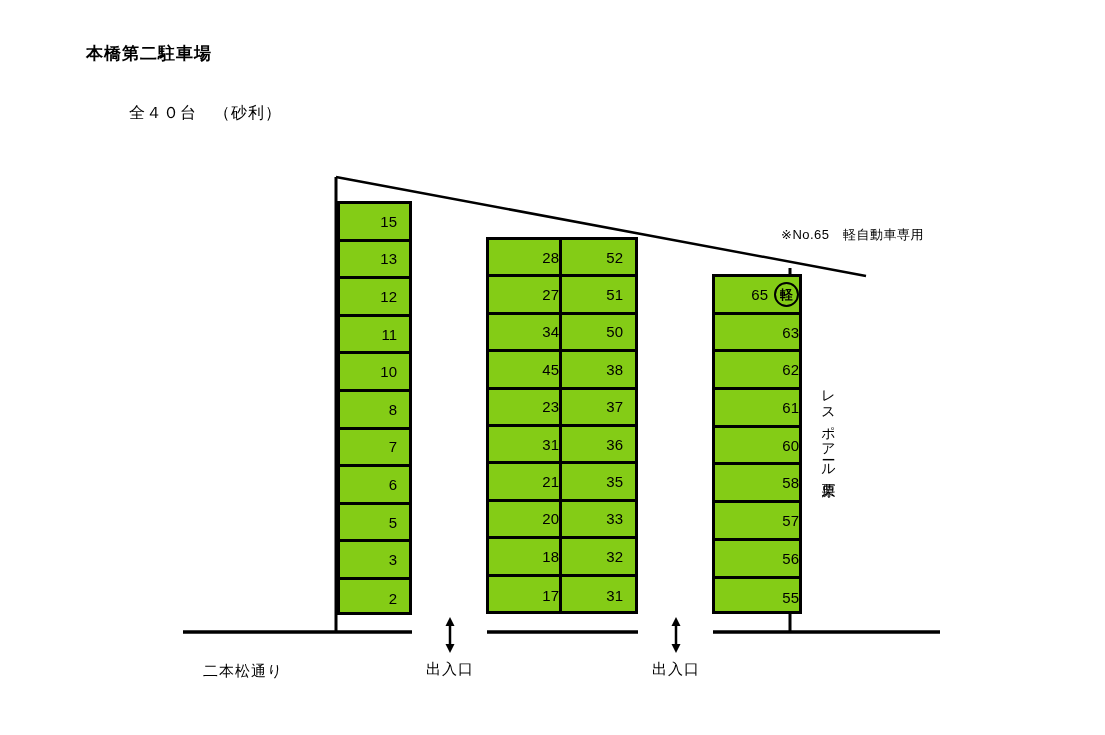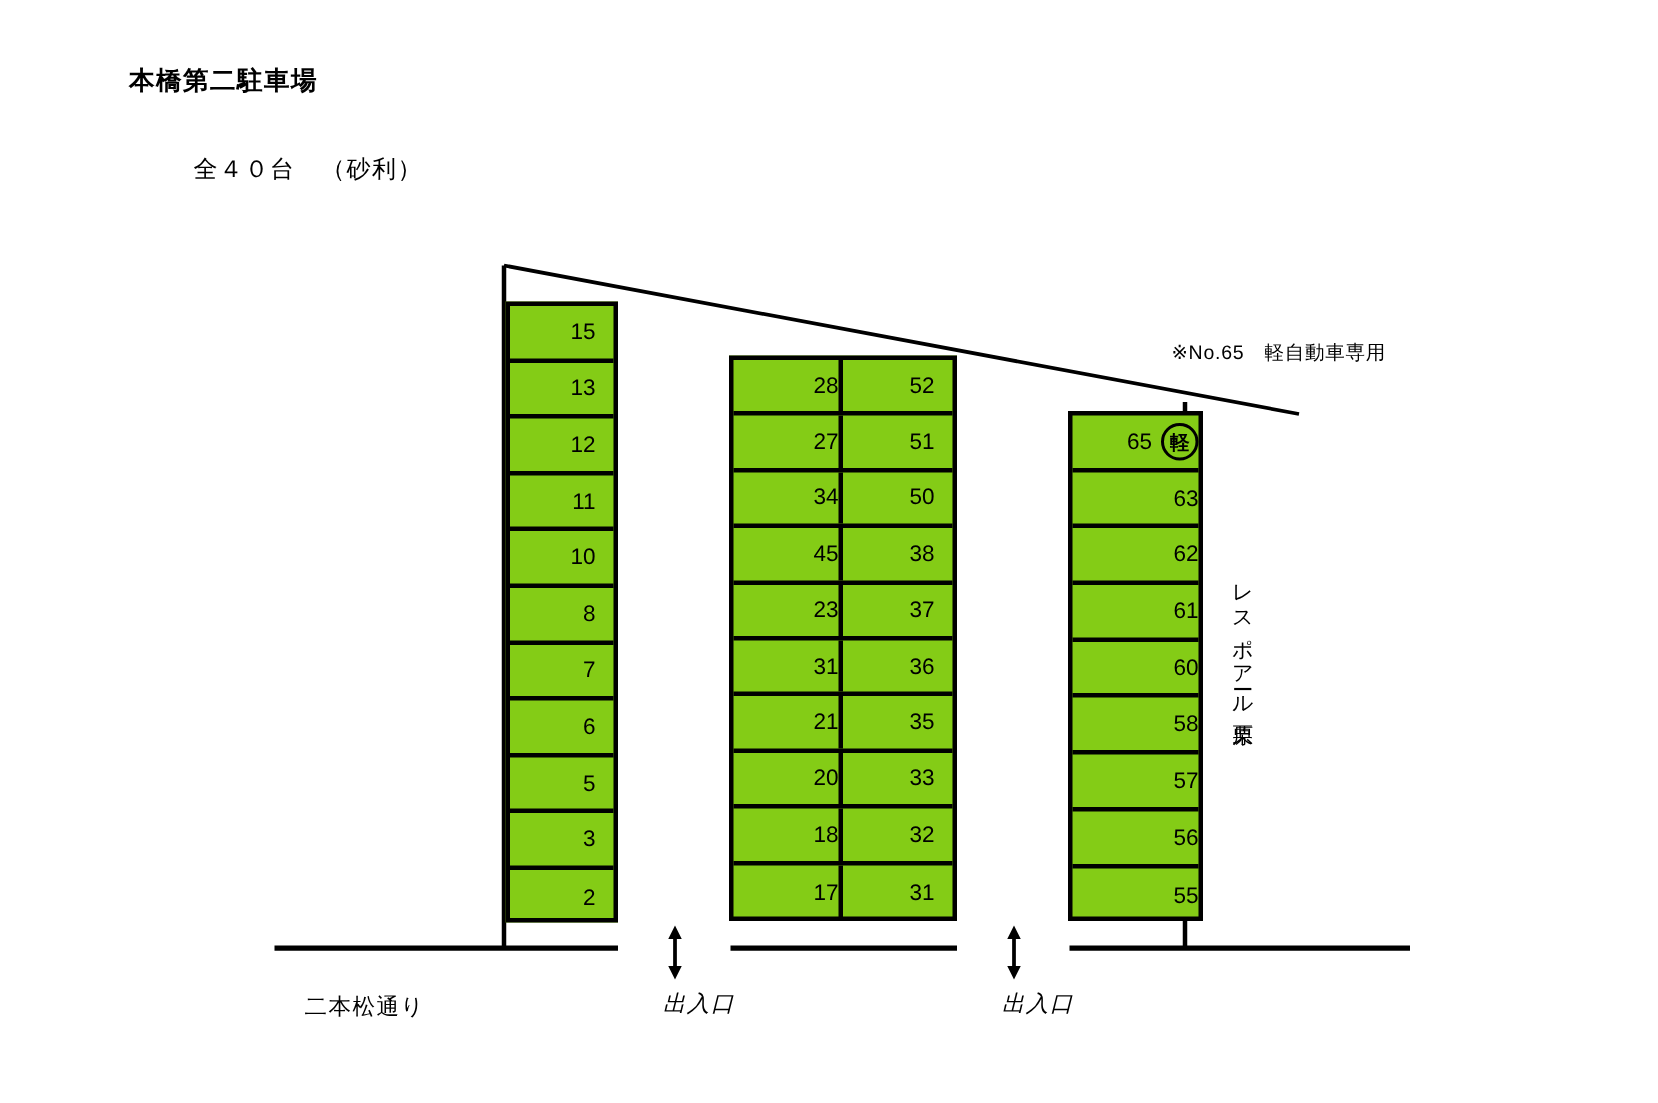--- a/index.html
+++ b/index.html
@@ -119,23 +119,22 @@
   .svg-layer {
     position: absolute;
     left: 0; top: 0;
     width: 1105px; height: 735px;
     pointer-events: none;
   }
 
   
   .entrance {
     position: absolute;
-    text-align: right;
+    text-align: center;
     width: 80px;
-    font-style: italic;
   }
   .entrance .ent-label {
     font-size: 15px;
     letter-spacing: 1px;
     white-space: nowrap;
   }
   #entrance-1 { left: 410px; top: 616px; }
   #entrance-2 { left: 636px; top: 616px; }
 
   .road-label {

